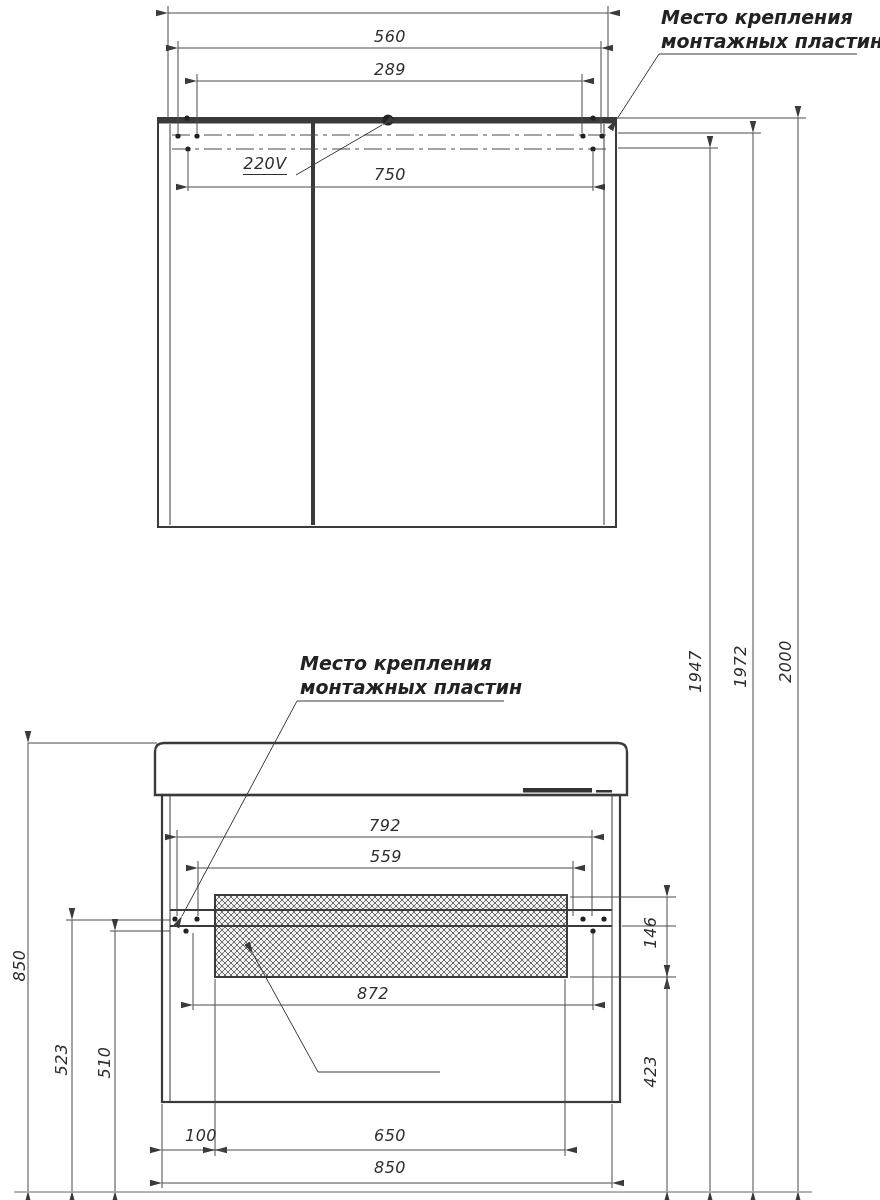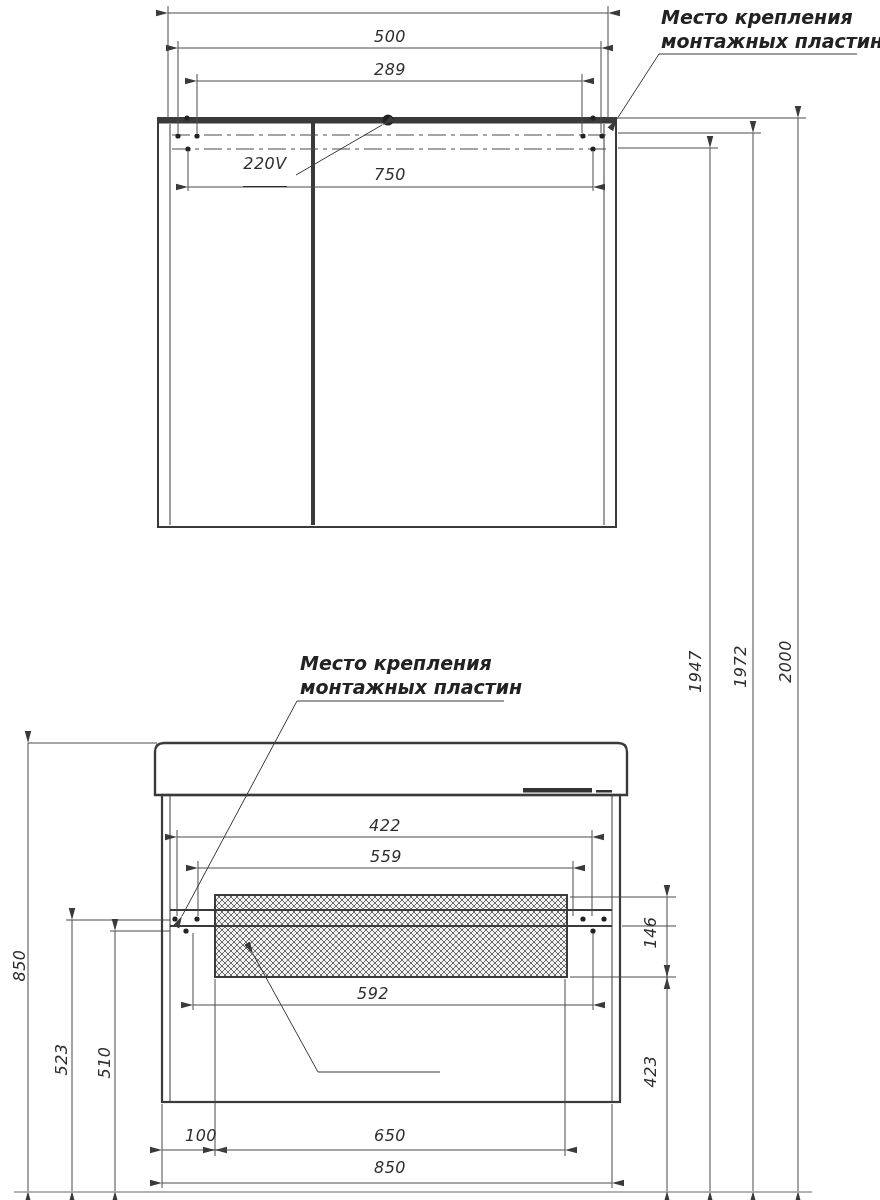--- a/index.html
+++ b/index.html
@@ -5,21 +5,21 @@
   html,body{margin:0;padding:0;background:#ffffff;}
   .canvas{position:relative;width:880px;height:1200px;background:#ffffff;overflow:hidden;
           font-family:"DejaVu Sans",sans-serif;}
   svg{position:absolute;left:0;top:0;}
   .dim{position:absolute;width:70px;font-style:italic;font-size:16px;color:#2e2e2e;
        text-align:center;letter-spacing:.5px;white-space:nowrap;}
   .dim.rot{transform:rotate(-90deg);transform-origin:center center;width:60px;}
   .note{position:absolute;font-style:italic;font-weight:700;font-size:19px;color:#222;
         line-height:1.25;white-space:nowrap;}
   .note.right{text-align:left;}
-  .u{border-bottom:1.5px solid #2e2e2e;padding-bottom:13px;margin-top:44px;}
+  .u{border-bottom:1.5px solid #2e2e2e;padding-bottom:1px;margin-top:44px;}
 </style>
 </head>
 <body>
 
 <div class="canvas">
 
 <svg width="880" height="1200" viewBox="0 0 880 1200">
   <defs>
     <marker id="arr" viewBox="0 0 12 8" refX="0.6" refY="4" markerWidth="13" markerHeight="9" orient="auto-start-reverse" markerUnits="userSpaceOnUse">
       <path d="M0.6,4 L12,0.9 L12,7.1 Z" fill="#3a3a3a"></path>
@@ -148,21 +148,21 @@
     <line x1="297" y1="701" x2="504" y2="701"></line>
     <line x1="297" y1="701" x2="182" y2="916" marker-end="url(#arr)"></line>
   </g>
 
   <g stroke="#3a3a3a" stroke-width="1">
     <line x1="318" y1="1072" x2="440" y2="1072"></line>
     <line x1="318" y1="1072" x2="253" y2="954" marker-end="url(#arr)"></line>
   </g>
 </svg>
 
-<div class="dim" style="left:355px;top:27px;">500</div>
+<div class="dim" style="left:355px;top:27px;">560</div>
 <div class="dim" style="left:355px;top:60px;">289</div>
 <div class="dim" style="left:355px;top:165px;">750</div>
 
 <div class="dim" style="left:235px;top:154px;width:60px;"><span class="u">220V</span></div>
 
 <div class="note right" style="left:661px;top:6px;">
   <div>Место крепления</div>
   <div>монтажных пластин</div>
 </div>
 
@@ -172,23 +172,23 @@
 
 <div class="dim rot" style="left:-11px;top:956px;">850</div>
 <div class="dim rot" style="left:31px;top:1050px;">523</div>
 <div class="dim rot" style="left:74px;top:1053px;">510</div>
 
 <div class="note" style="left:300px;top:652px;">
   <div>Место крепления</div>
   <div>монтажных пластин</div>
 </div>
 
-<div class="dim" style="left:350px;top:816px;">422</div>
+<div class="dim" style="left:350px;top:816px;">792</div>
 <div class="dim" style="left:351px;top:847px;">559</div>
-<div class="dim" style="left:338px;top:984px;">592</div>
+<div class="dim" style="left:338px;top:984px;">872</div>
 
 <div class="dim rot" style="left:620px;top:923px;">146</div>
 <div class="dim rot" style="left:620px;top:1062px;">423</div>
 
 
 <div class="dim" style="left:147px;top:1126px;text-align:right;">100</div>
 <div class="dim" style="left:355px;top:1126px;text-align:center;">650</div>
 <div class="dim" style="left:355px;top:1158px;">850</div>
 
 </div>

